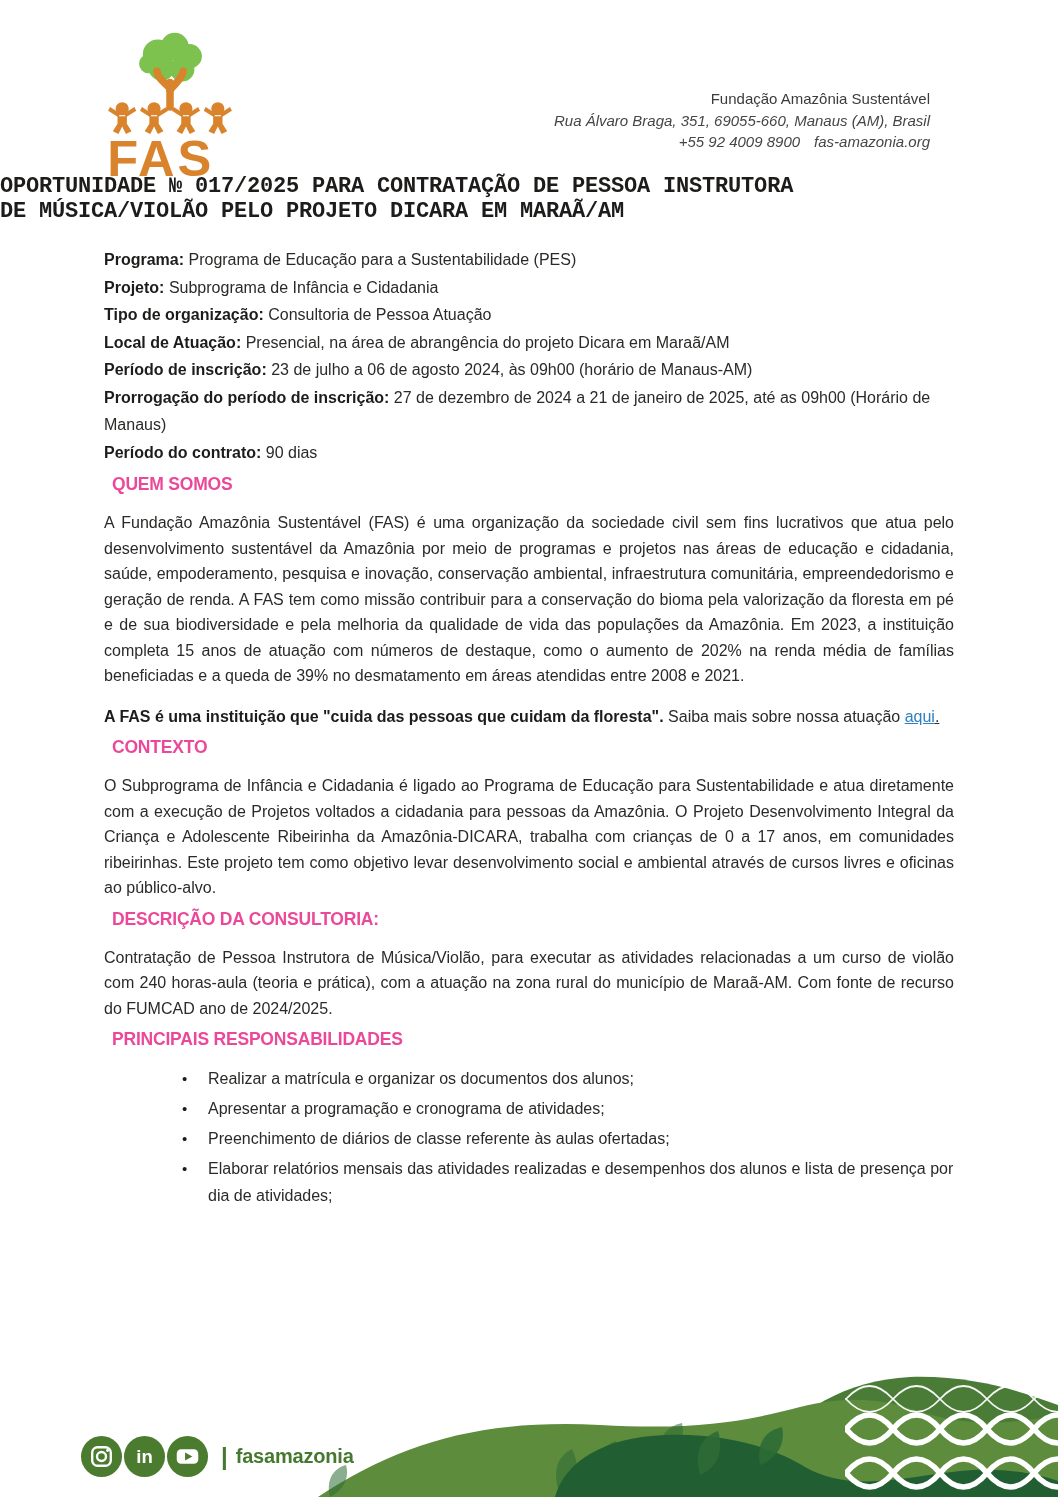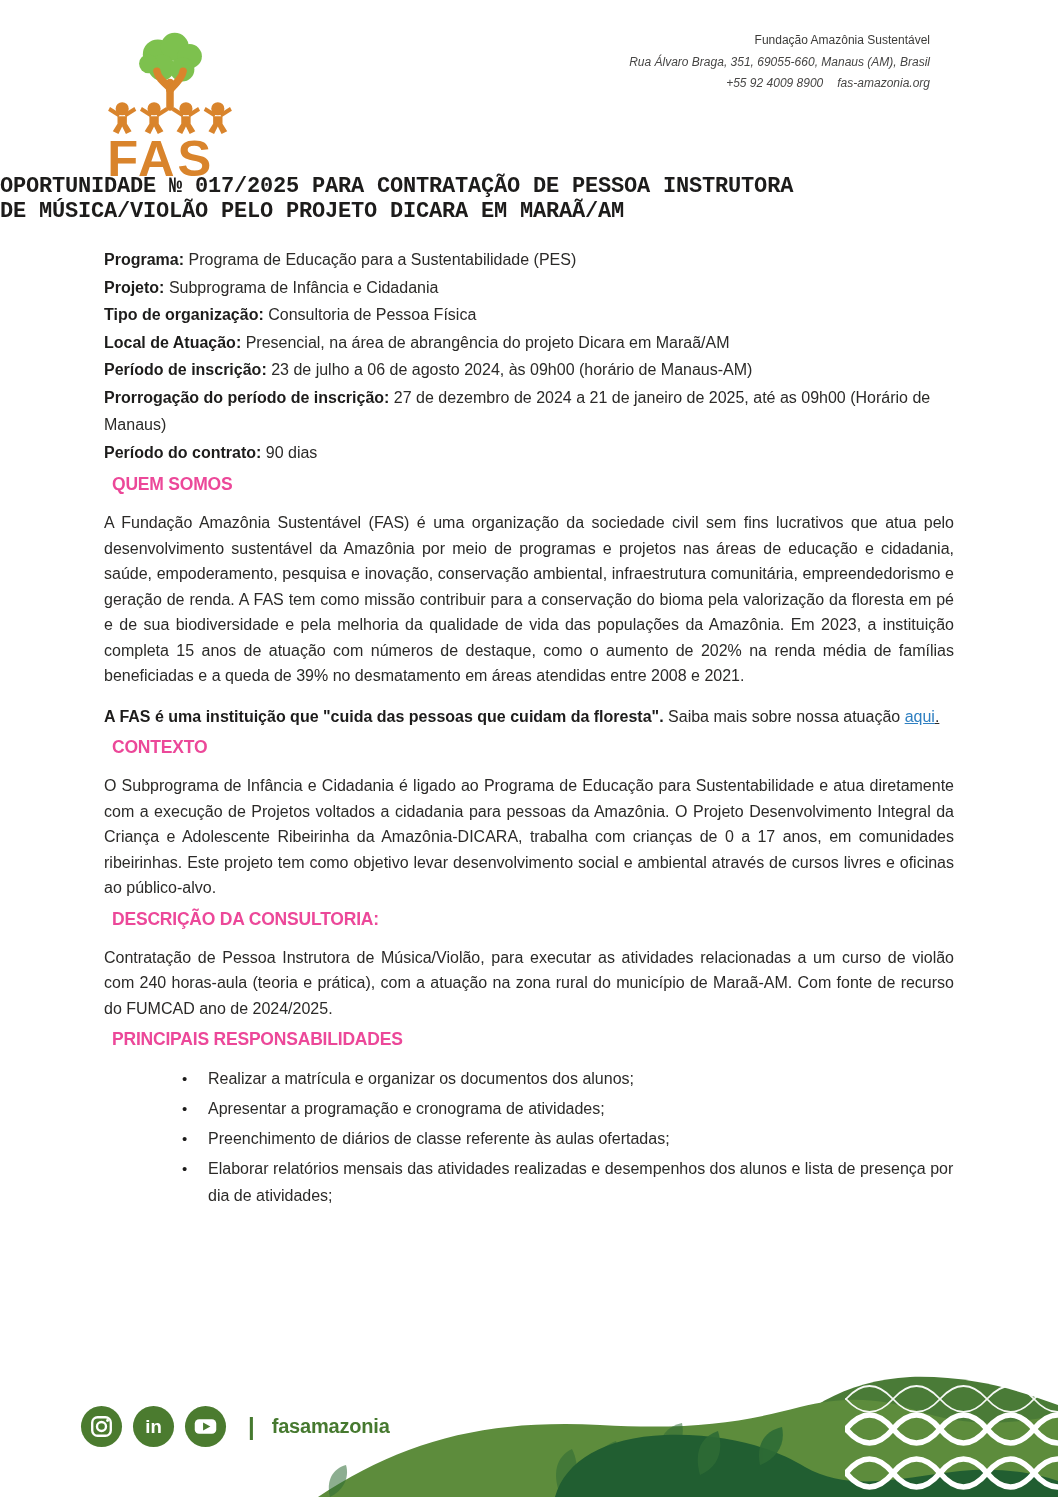--- a/index.html
+++ b/index.html
@@ -13,22 +13,22 @@
     color:#2b2a28;
   }
   
   .header{
     display:flex;justify-content:space-between;align-items:flex-start;
     padding:30px 128px 0 95px;
     height:148px;box-sizing:border-box;
   }
   .logo-svg{width:150px;height:150px;display:block;}
   .contact{
-    text-align:right;
-    font-size:12px;line-height:21.5px;color:#3c3b39;
+    margin-top:58px;text-align:right;
+    font-size:15px;line-height:21.5px;color:#3c3b39;
   }
   .contact .org{font-style:normal;font-weight:500;}
   .contact .addr,.contact .phoneline{font-style:italic;color:#474645;}
   .contact .phoneline .sep{display:inline-block;width:14px;}
   
   .doc-title{
     margin-top:26px;
     font-weight:bold;font-size:22px;line-height:25px;
     color:#1d1c1b;letter-spacing:-0.2px;font-family:Liberation Mono, monospace;
   }
@@ -62,22 +62,22 @@
   }
   ul.resp li .bullet{
     position:absolute;left:0;top:0;font-size:15px;color:#1d1c1b;
   }
   
   .footer{
     position:absolute;left:0;bottom:0;width:1058px;height:132px;
   }
   .footer-waves{position:absolute;left:0;bottom:0;width:1058px;height:132px;display:block;}
   .social{
-    position:absolute;left:80px;bottom:49px;z-index:2;
-    display:flex;align-items:center;gap:9px;
+    position:absolute;left:80px;bottom:19px;z-index:2;
+    display:flex;align-items:center;
   }
   .social .icon{width:43px;height:43px;display:block;cursor:pointer;}
   .social .divider{
     margin:0 8px 0 12px;font-size:24px;font-weight:bold;color:#46792f;line-height:43px;
   }
   .social .handle{
     font-size:20px;font-weight:bold;color:#46792f;letter-spacing:-0.2px;
   }
 </style>
 </head>
@@ -144,21 +144,21 @@
   <div class="doc-title">
     <div>OPORTUNIDADE № 017/2025 PARA CONTRATAÇÃO DE PESSOA INSTRUTORA</div>
     <div>DE MÚSICA/VIOLÃO PELO PROJETO DICARA EM MARAÃ/AM</div>
   </div>
 
   <div class="content">
 
     <div class="details">
       <p><b>Programa:</b><span> Programa de Educação para a Sustentabilidade (PES)</span></p>
       <p><b>Projeto:</b><span> Subprograma de Infância e Cidadania</span></p>
-      <p><b>Tipo de organização:</b><span> Consultoria de Pessoa Física</span></p>
+      <p><b>Tipo de organização:</b><span> Consultoria de Pessoa Atuação</span></p>
       <p><b>Local de Atuação:</b><span> Presencial, na área de abrangência do projeto Dicara em Maraã/AM</span></p>
       <p><b>Período de inscrição:</b><span> 23 de julho a 06 de agosto 2024, às 09h00 (horário de Manaus-AM)</span></p>
       <p><b>Prorrogação do período de inscrição:</b><span> 27 de dezembro de 2024 a 21 de janeiro de 2025, até as 09h00 (Horário de Manaus)</span></p>
       <p><b>Período do contrato:</b><span> 90 dias</span></p>
     </div>
 
     <h2 class="sec sec-quem">QUEM SOMOS</h2>
     <p class="para">A Fundação Amazônia Sustentável (FAS) é uma organização da sociedade civil sem fins lucrativos que atua pelo desenvolvimento sustentável da Amazônia por meio de programas e projetos nas áreas de educação e cidadania, saúde, empoderamento, pesquisa e inovação, conservação ambiental, infraestrutura comunitária, empreendedorismo e geração de renda. A FAS tem como missão contribuir para a conservação do bioma pela valorização da floresta em pé e de sua biodiversidade e pela melhoria da qualidade de vida das populações da Amazônia. Em 2023, a instituição completa 15 anos de atuação com números de destaque, como o aumento de 202% na renda média de famílias beneficiadas e a queda de 39% no desmatamento em áreas atendidas entre 2008 e 2021.</p>
     <p class="para"><b>A FAS é uma instituição que "cuida das pessoas que cuidam da floresta".</b><span> Saiba mais sobre nossa atuação </span><a class="inline-link">aqui</a><span class="link-period">.</span></p>
 

